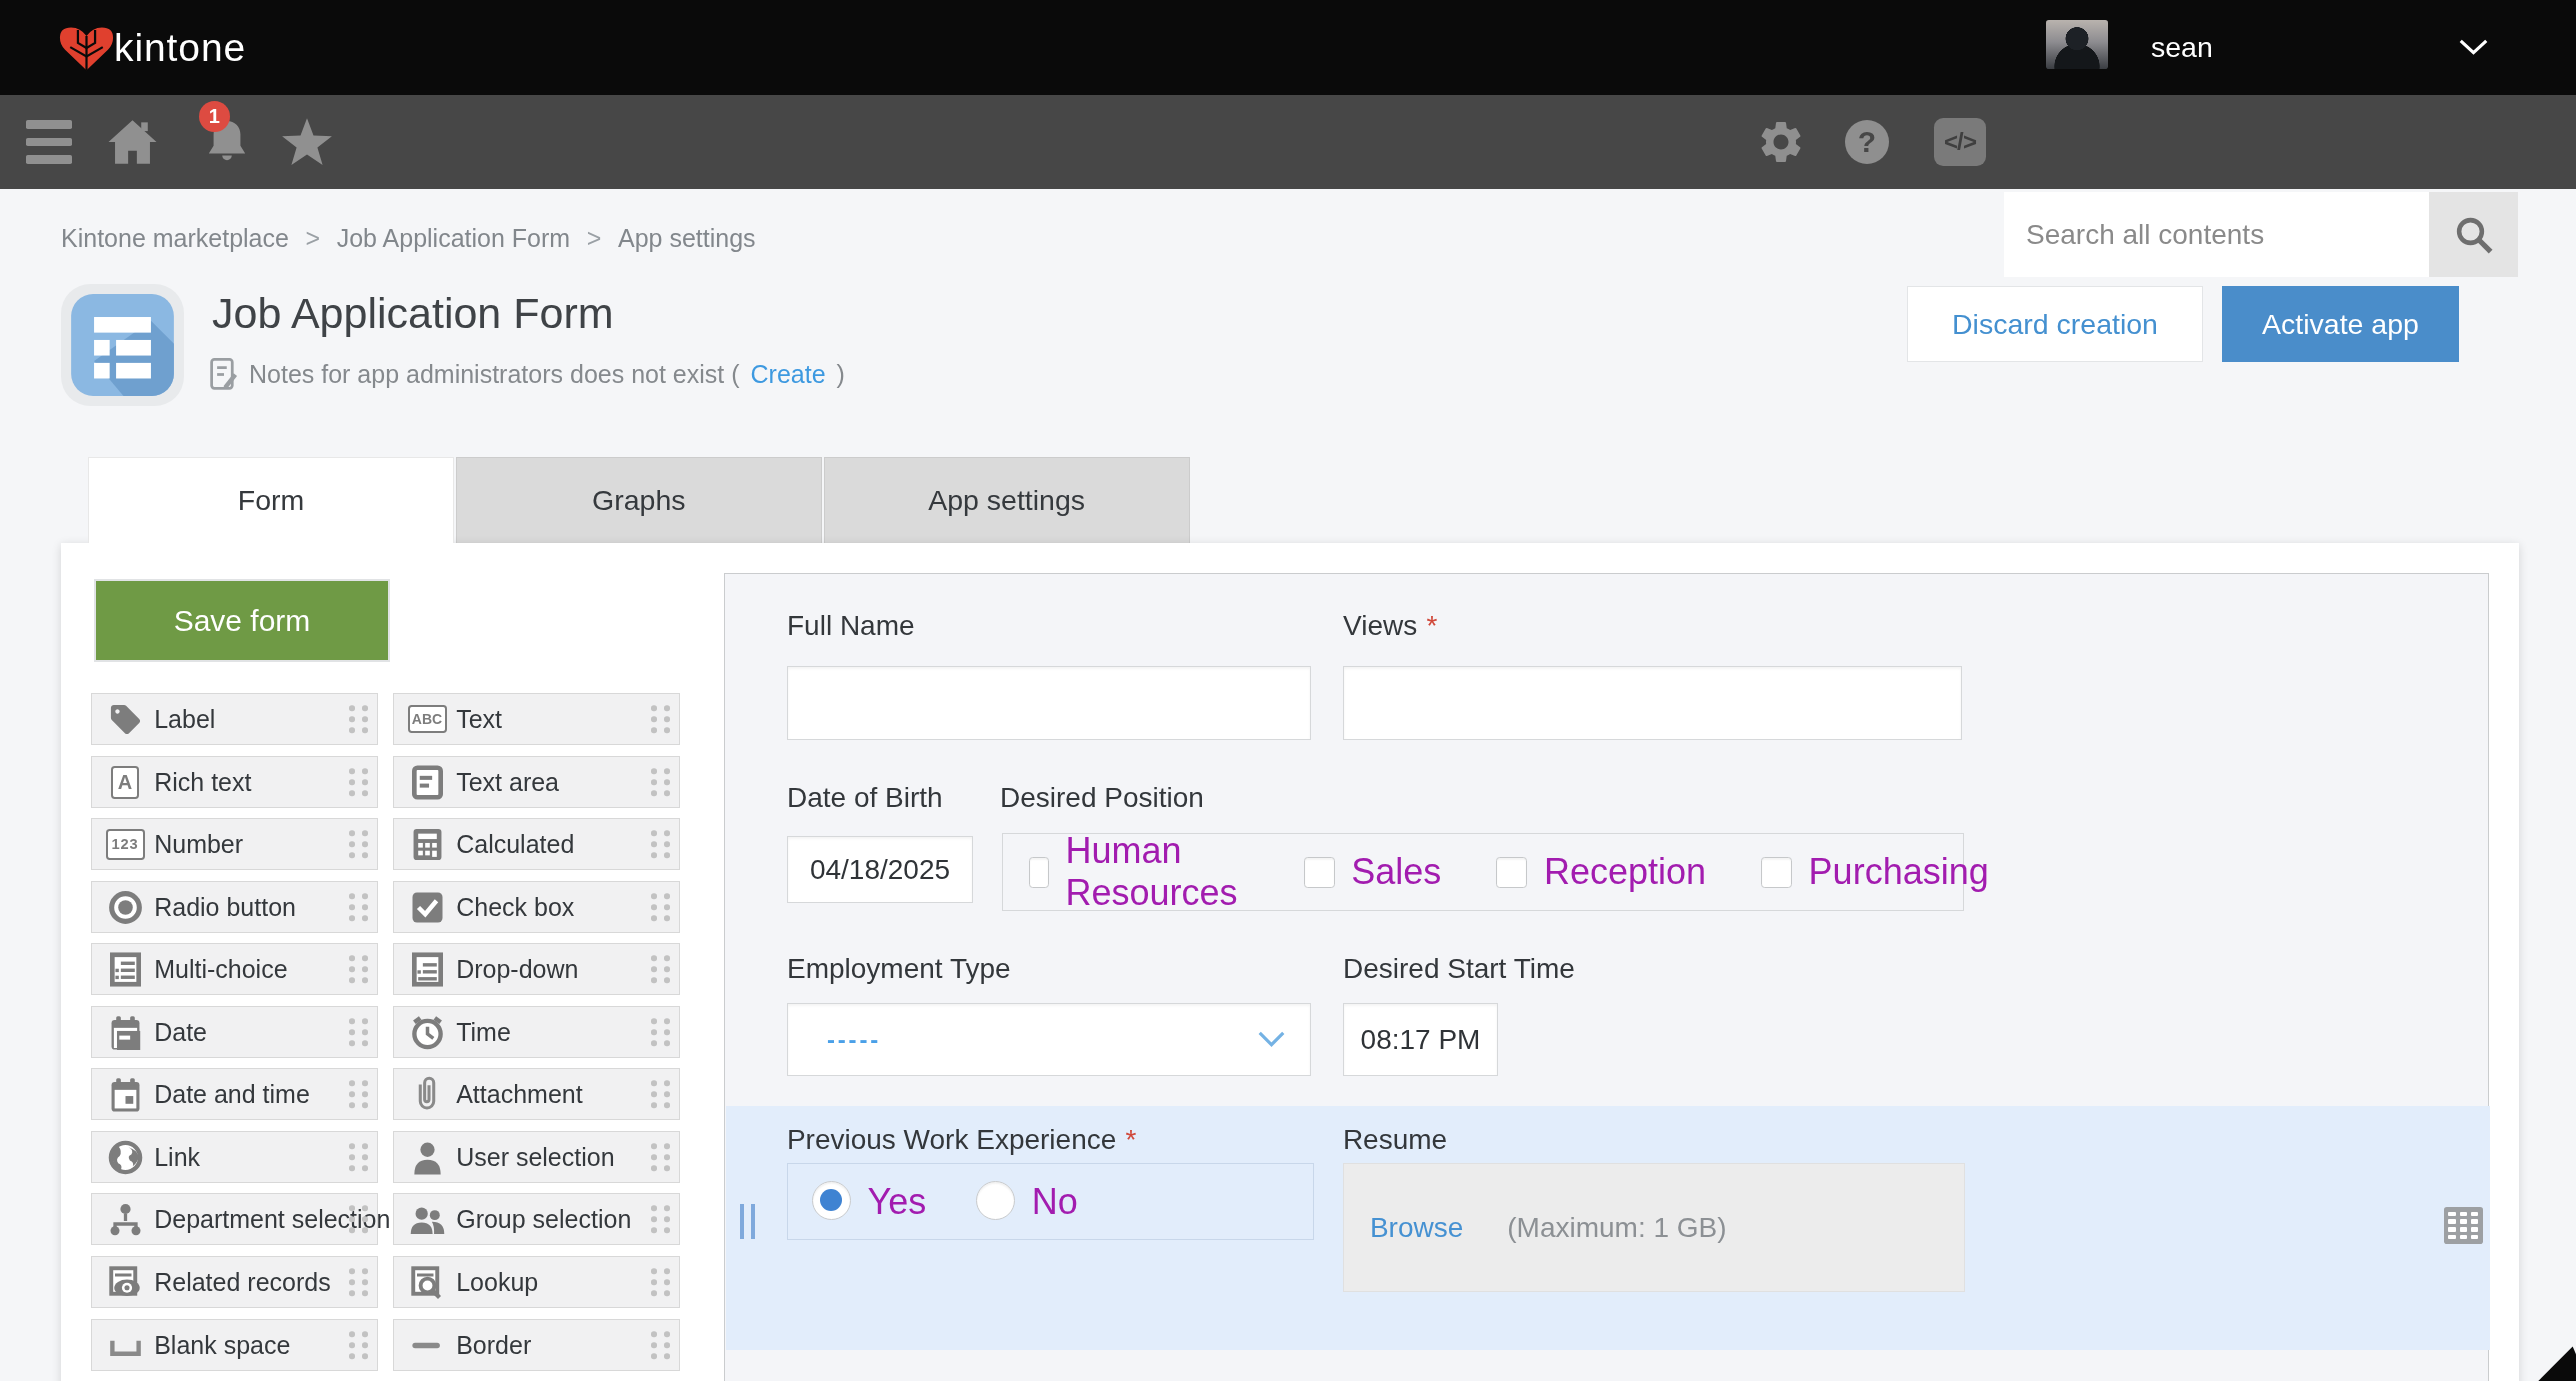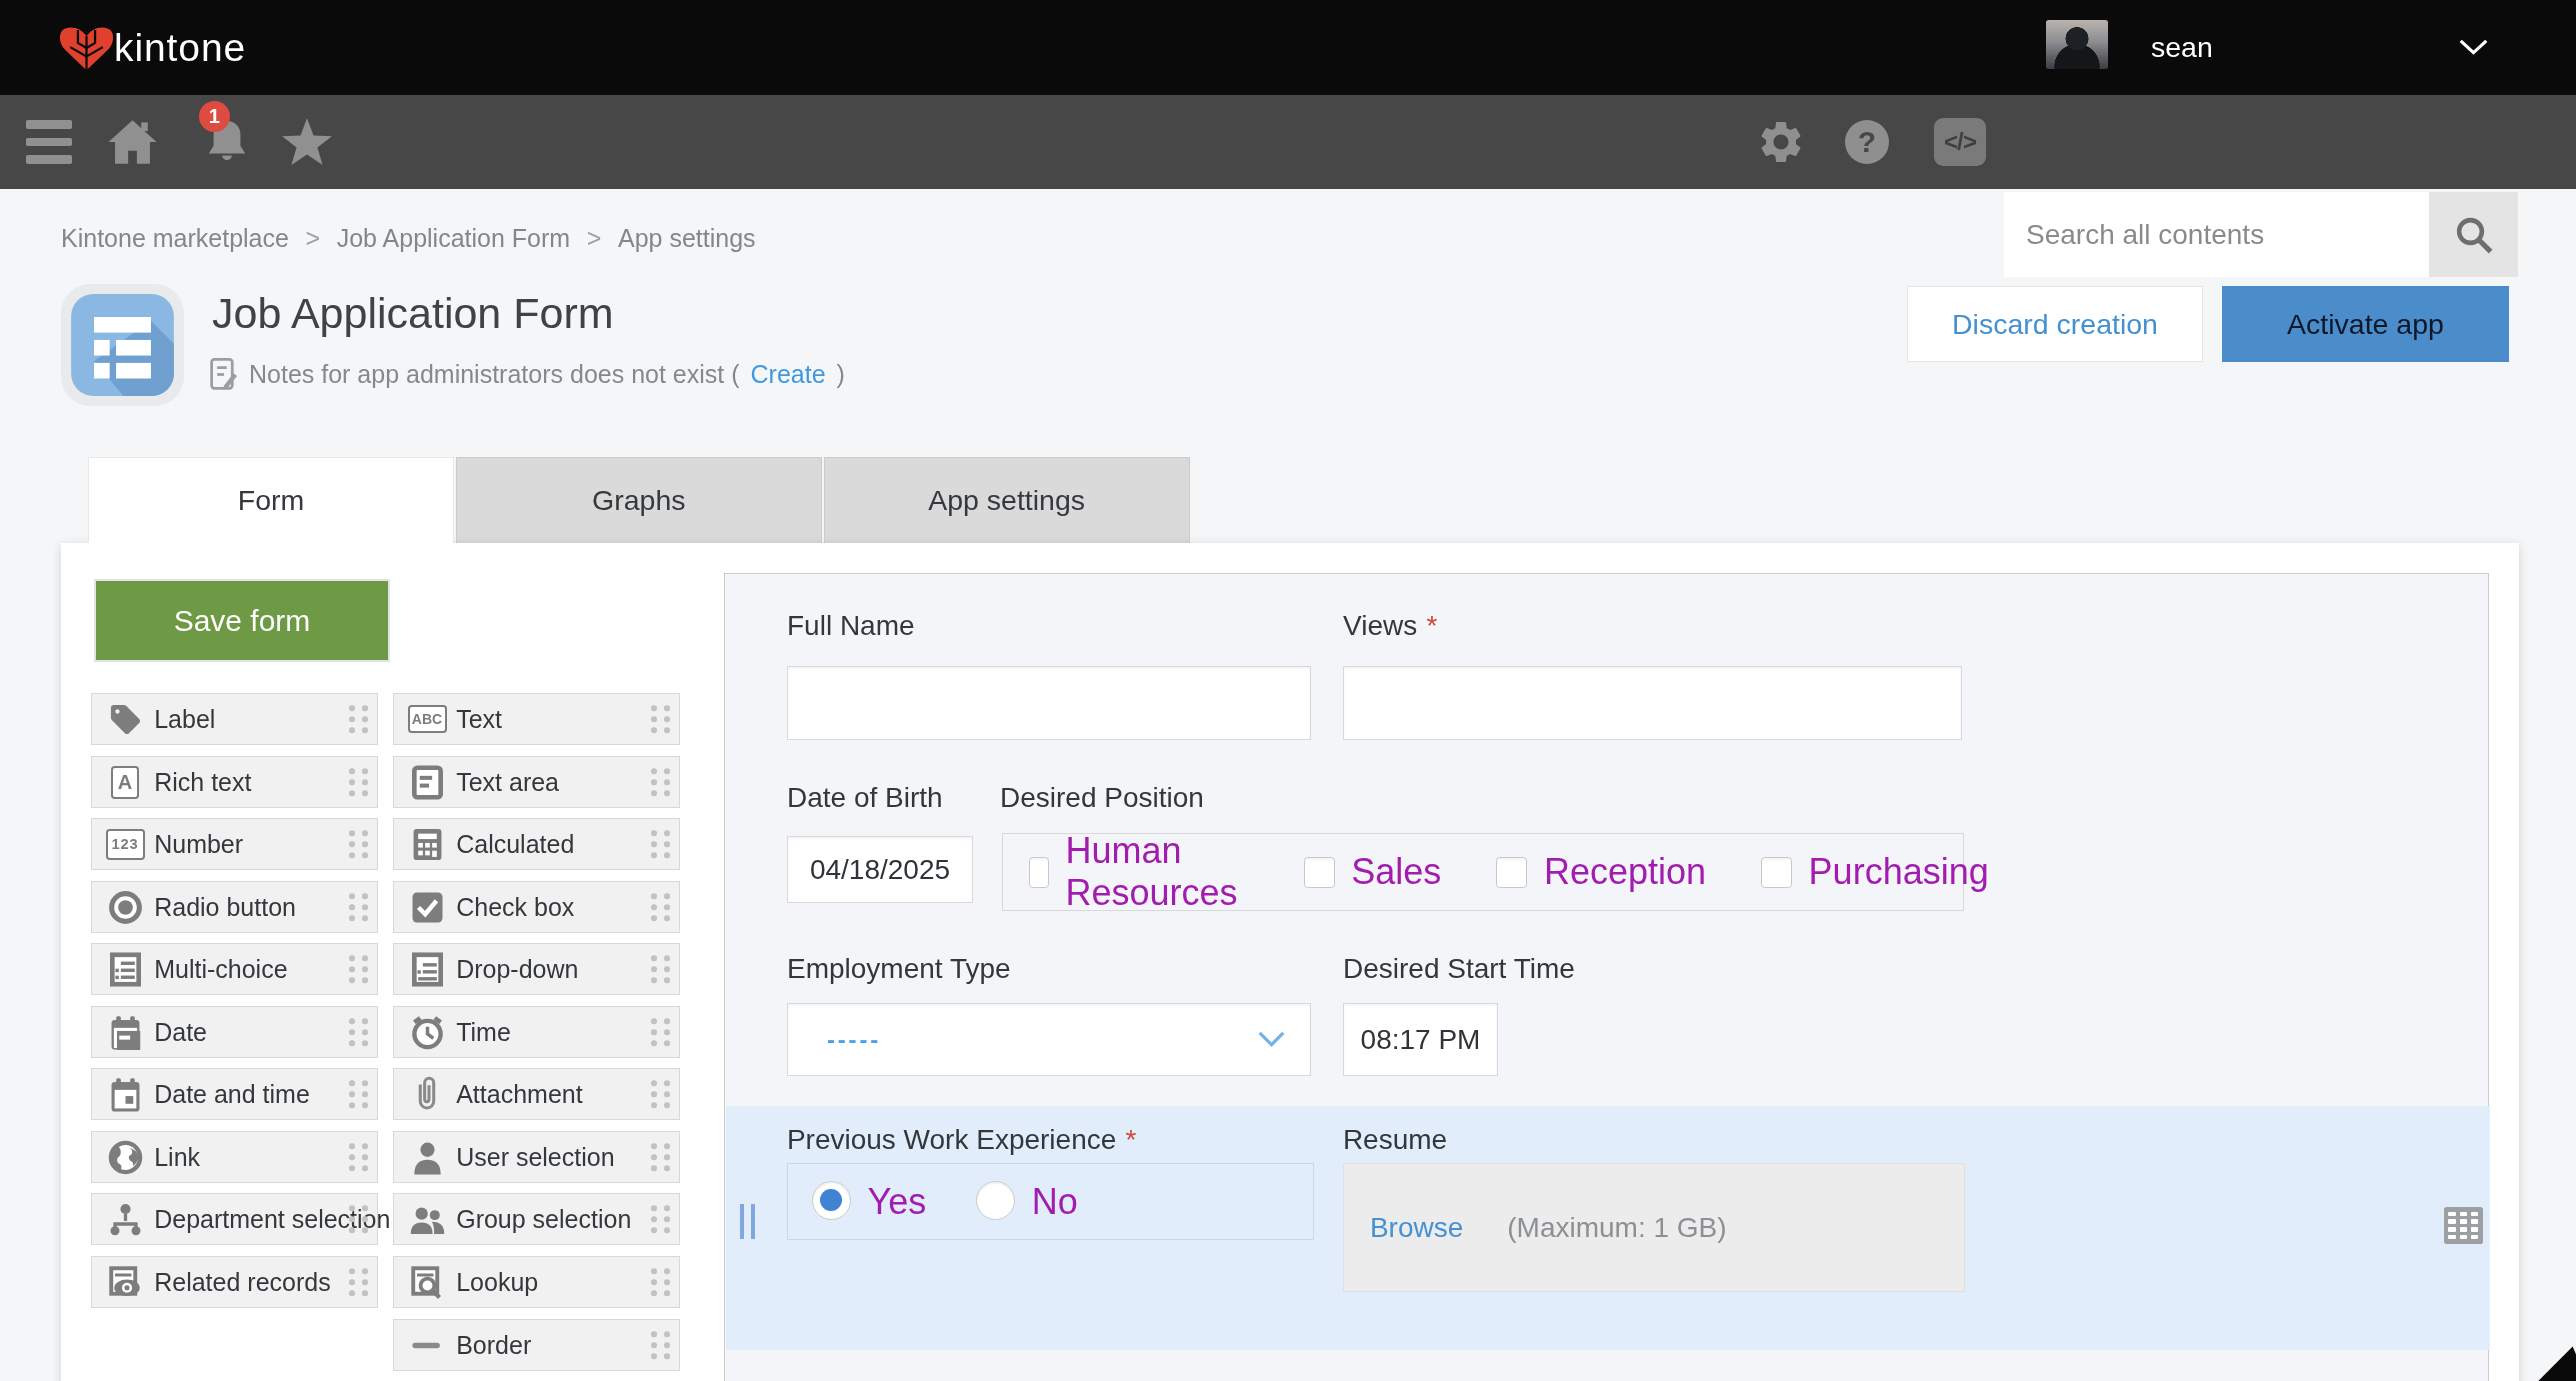--- a/index.html
+++ b/index.html
@@ -47,21 +47,21 @@
   .breadcrumb .sep { color:#9aa0a5; }
   .crumb { cursor:pointer; }
   .app-icon { left:61px; top:284px; }
   .page-title { left:212px; top:289px; font-size:43px; color:#3f4347; }
   .note-row { left:210px; top:358px; display:flex; align-items:center; gap:11px;
     font-size:25px; color:#85898d; }
   .note-link { color:#3d99e0; cursor:pointer; }
   .btn { position:absolute; top:286px; height:76px; display:flex; align-items:center;
     justify-content:center; font-size:28.5px; cursor:pointer; }
   .btn-discard { left:1907px; width:296px; background:#fff; border:1.8px solid #e3e5e7; color:#4490d0; }
-  .btn-activate { left:2222px; width:287px; background:#4a8dca; border:1.8px solid #4a8dca; color:#0f172a; }
+  .btn-activate { left:2222px; width:237px; background:#4a8dca; border:1.8px solid #4a8dca; color:#ffffff; }
 
   
   .tabs { left:88px; top:457px; display:flex; }
   .tab { width:366px; height:86px; margin-right:1.8px; display:flex; align-items:center;
     justify-content:center; font-size:28.5px; color:#35393d; background:#dadada;
     border:0.9px solid #cccccc; border-bottom:none; cursor:pointer; }
   .tab.active { background:#fff; border-color:#e8e8e8; position:relative; z-index:3; }
 
   
   .panel { left:61px; top:543px; width:2458px; height:920px; background:#fff;
@@ -616,20 +616,36 @@
       <span class="drag-dots">
           <i></i>
           <i></i>
           <i></i>
           <i></i>
           <i></i>
           <i></i>
         </span>
     </div>
 
+    <div class="pal-item" style="left:30px;top:776px;">
+      <span class="pal-ic">
+        <svg width="35" height="28" viewBox="0 0 24 18">
+            <path d="M3 6 V15 H21 V6" fill="none" stroke="#8a8a8a" stroke-width="3"></path>
+          </svg>
+      </span>
+      <span class="pal-label">Blank space</span>
+      <span class="drag-dots">
+          <i></i>
+          <i></i>
+          <i></i>
+          <i></i>
+          <i></i>
+          <i></i>
+        </span>
+    </div>
     <div class="pal-item" style="left:332px;top:776px;">
       <span class="pal-ic">
         <svg width="35" height="11" viewBox="0 0 24 8">
             <rect x="1" y="2" width="20" height="4" rx="2" fill="#8a8a8a"></rect>
           </svg>
       </span>
       <span class="pal-label">Border</span>
       <span class="drag-dots">
           <i></i>
           <i></i>

